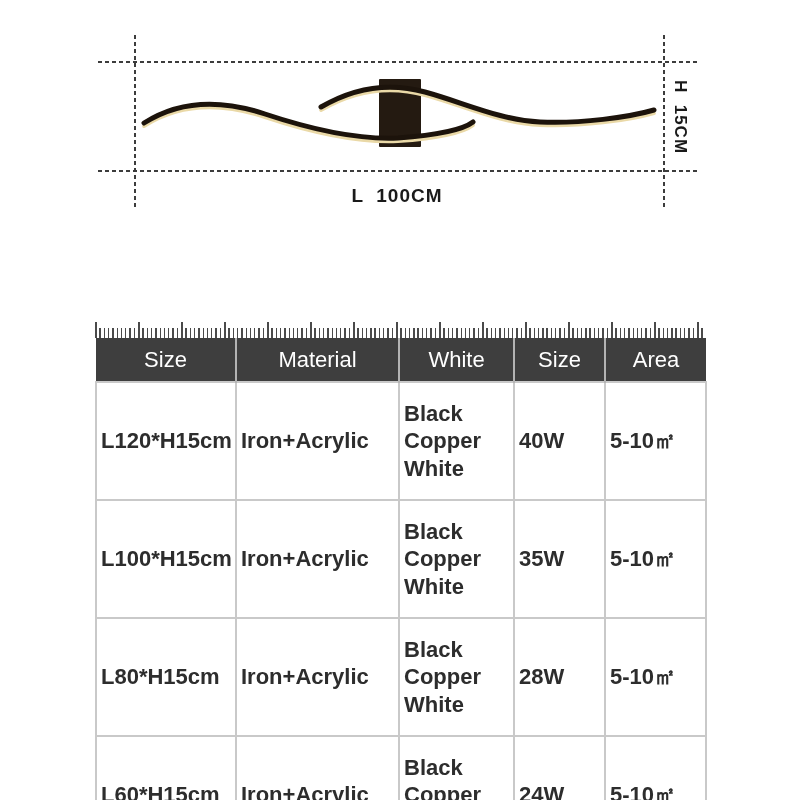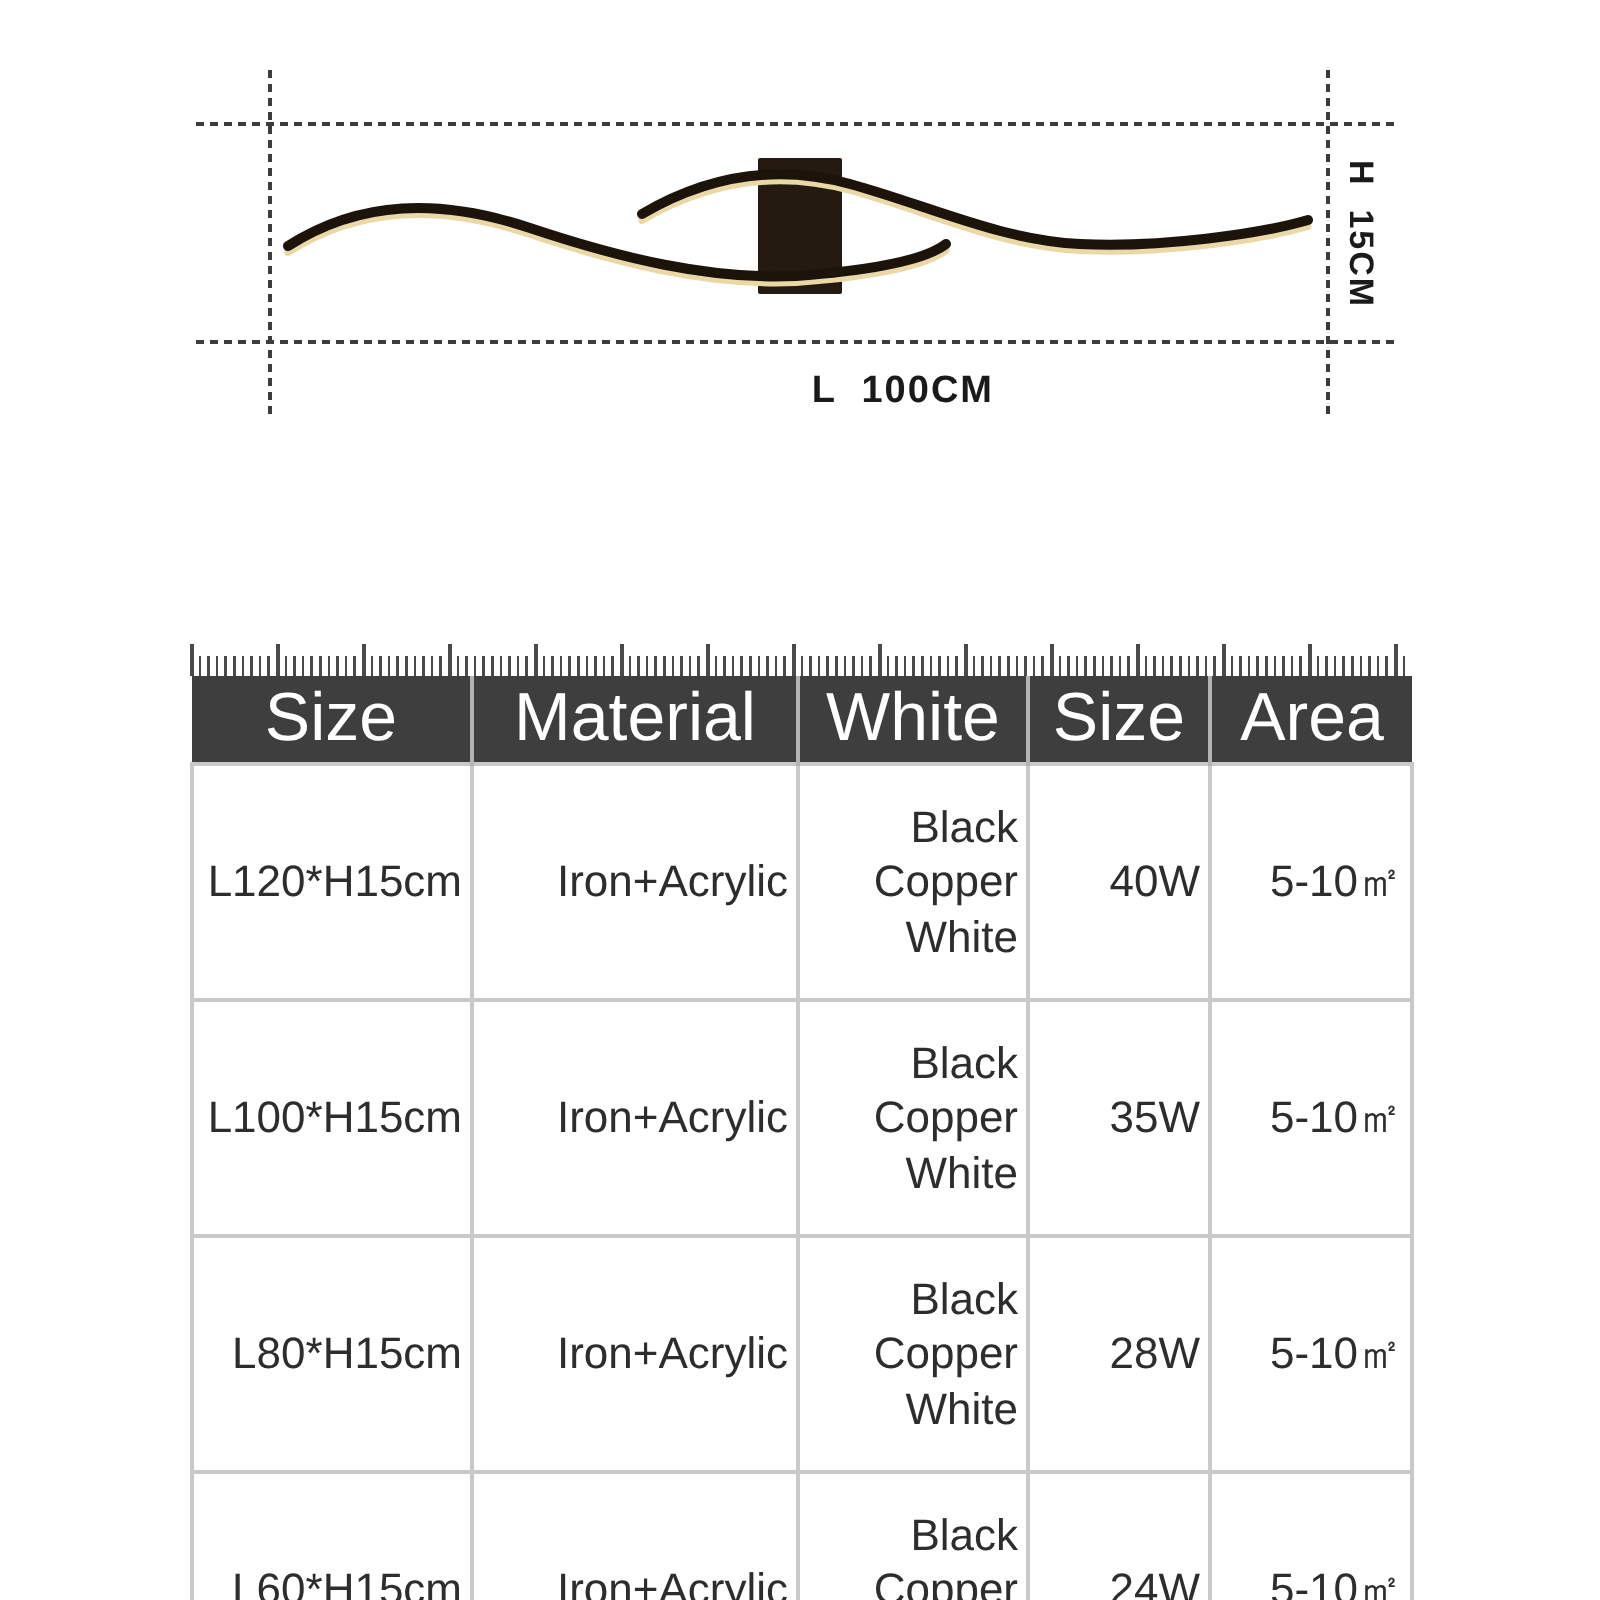--- a/index.html
+++ b/index.html
@@ -28,46 +28,46 @@
   .dim-h-bottom{left:98px;top:170px;width:600px;}
   .dim-v-left{left:134px;top:35px;height:173px;}
   .dim-v-right{left:663px;top:35px;height:173px;}
 
   .lamp-svg{position:absolute;left:130px;top:70px;width:540px;height:100px;}
 
   .h-label{position:absolute;left:650px;top:87px;width:60px;height:60px;
     display:flex;align-items:center;justify-content:center;
     transform:rotate(90deg);font-size:17px;font-weight:600;color:var(--label-text);
     white-space:pre;letter-spacing:1px;}
-  .l-label{position:absolute;left:297px;top:185px;width:200px;text-align:right;
+  .l-label{position:absolute;left:297px;top:185px;width:200px;text-align:center;
     font-size:19px;font-weight:600;color:var(--label-text);white-space:pre;letter-spacing:1px;}
 
   
   .ruler{position:absolute;left:95px;top:322px;width:610px;height:16px;
     background-image:
       repeating-linear-gradient(90deg,var(--ruler-tick) 0 2px,transparent 2px 43px),
       repeating-linear-gradient(90deg,var(--ruler-tick) 0 1.3px,transparent 1.3px 4.3px);
     background-size:100% 16px,100% 10px;
     background-position:left bottom,left bottom;
     background-repeat:repeat-x,repeat-x;}
 
   
   .spec-table{position:absolute;left:95px;top:338px;width:610px;border-collapse:collapse;
     table-layout:fixed;}
   .spec-table col.c-size{width:140px;}
   .spec-table col.c-material{width:163px;}
   .spec-table col.c-color{width:115px;}
   .spec-table col.c-power{width:91px;}
   .spec-table col.c-area{width:101px;}
   .spec-table th{height:43px;background:var(--header-bg);color:var(--header-text);
-    font-size:34px;font-weight:400;text-align:center;vertical-align:middle;
+    font-size:22px;font-weight:400;text-align:center;vertical-align:middle;
     border-left:2px solid var(--header-sep);padding:0;}
   .spec-table th:first-child{border-left:none;}
   .spec-table td{height:102px;background:#ffffff;color:var(--cell-text);
-    font-size:22px;font-weight:400;text-align:right;vertical-align:middle;
+    font-size:22px;font-weight:700;text-align:left;vertical-align:middle;
     border:2px solid var(--border);padding:7px 4px;line-height:1.25;}
   .spec-table tr td:first-child{border-left:2px solid var(--border);margin-left:28px;}
 </style>
 </head>
 <body>
 
 <div class="canvas">
 
   <div class="diagram">
     <div class="dash-h dim-h-top"></div>

